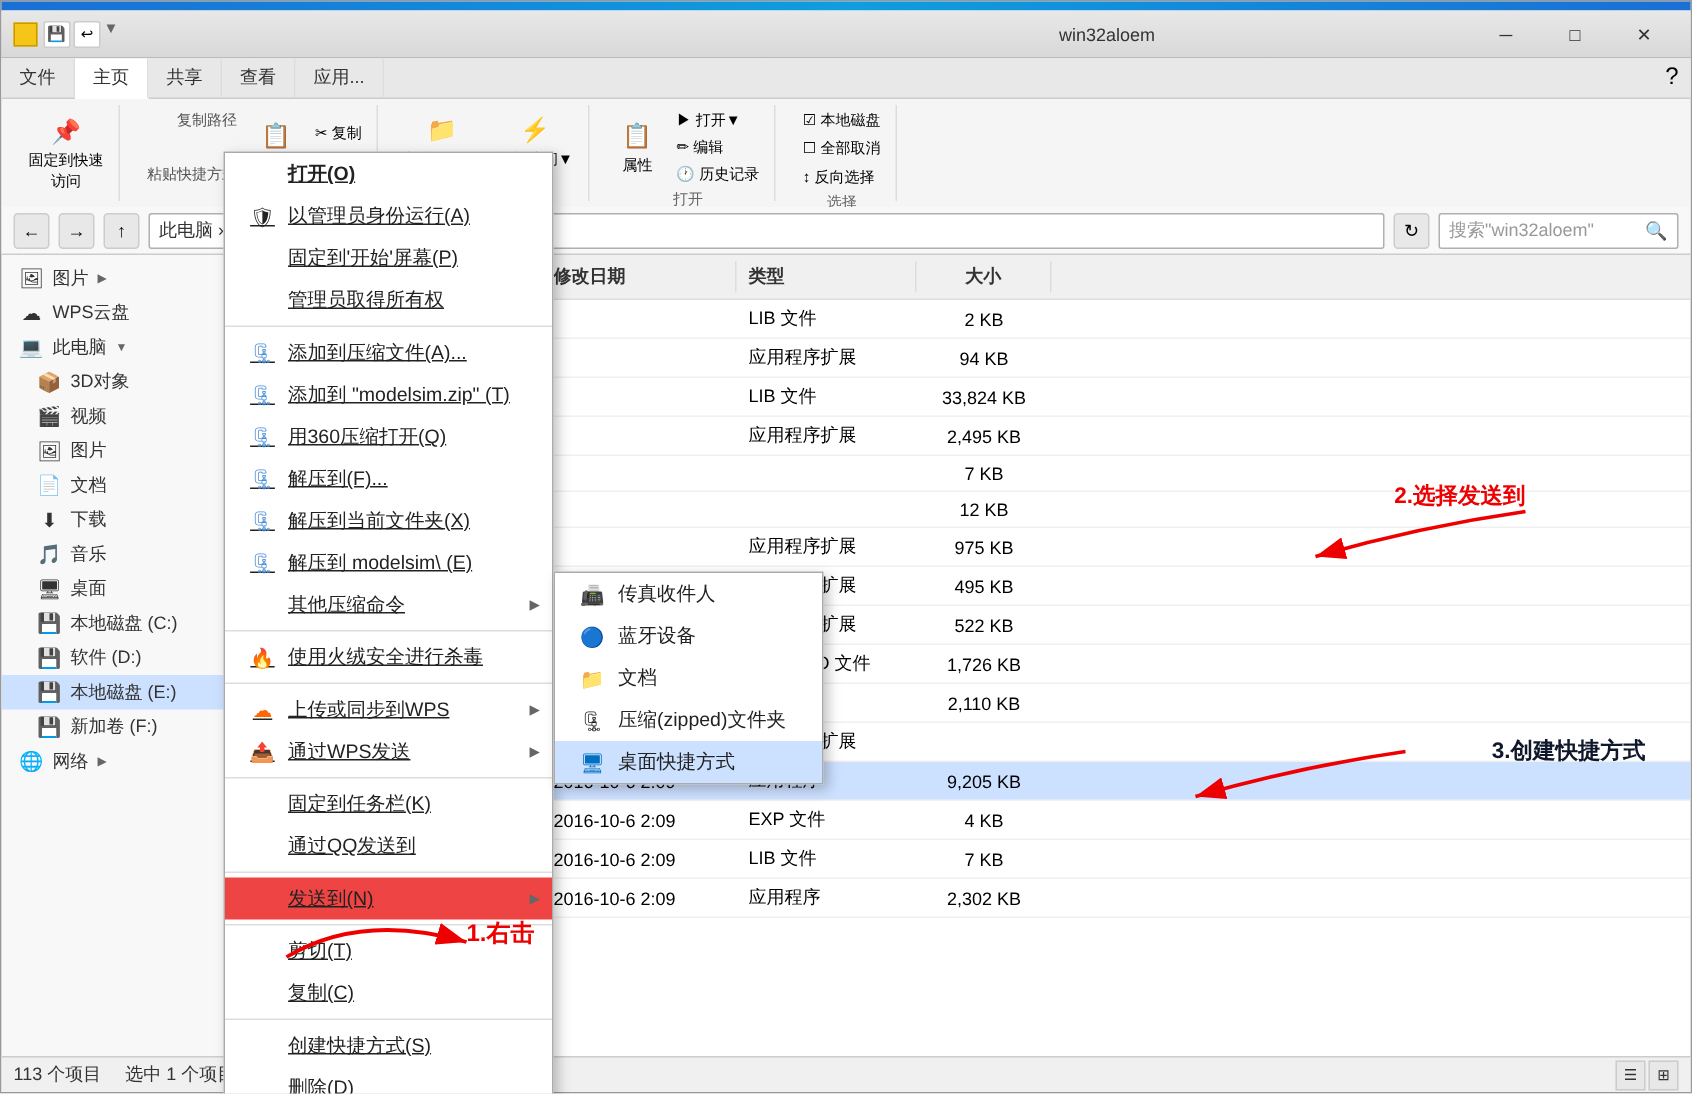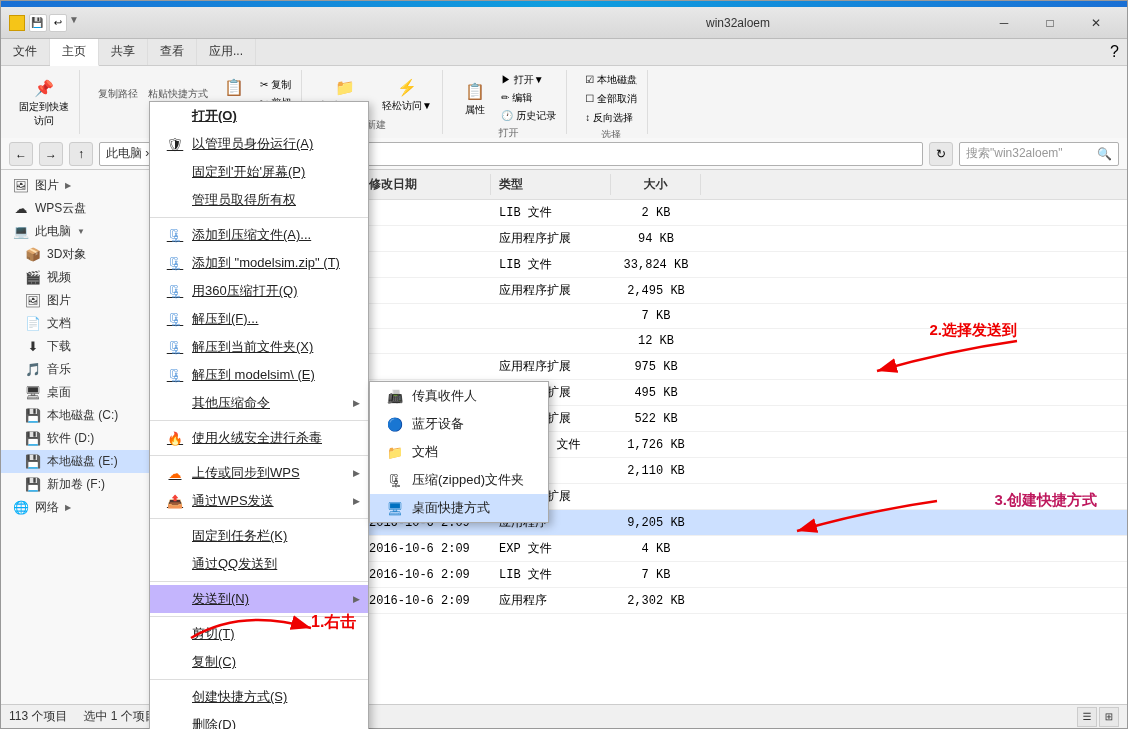--- a/index.html
+++ b/index.html
@@ -254,21 +254,20 @@
       padding: 2px 8px;
       border-right: 1px solid #ddd;
     }
     .file-row {
       display: flex;
       align-items: center;
       padding: 2px 0;
       border-bottom: 1px solid #f0f0f0;
       font-size: 12px;
       cursor: pointer;
-      font-family: Liberation Mono, monospace;
     }
     .file-row.selected { background: #cce0ff; }
     .file-row .col {
       padding: 2px 8px;
       white-space: nowrap;
       overflow: hidden;
       text-overflow: ellipsis;
     }
     .col-name { width: 200px; display: flex; align-items: center; gap: 4px; }
     .col-date { width: 130px; }
@@ -471,21 +470,21 @@
         <div class="ribbon-group-btns">
           <div class="ribbon-btn">
             <div class="ribbon-btn-icon">📌</div>
             <span style="font-size:10px;text-align:center">固定到快速<br>访问</span>
           </div>
         </div>
       </div>
 
       <div class="ribbon-group">
         <div class="ribbon-group-btns">
-          <div style="display:flex;flex-direction:row;gap:2px;align-items:flex-end;">
+          <div style="display:flex;flex-direction:column;gap:20px;align-items:flex-end;">
             <div style="font-size:10px;color:#555;padding:1px 4px;cursor:pointer">复制路径</div>
             <div style="font-size:10px;color:#555;padding:1px 4px;cursor:pointer">粘贴快捷方式</div>
           </div>
           <div style="display:flex;flex-direction:column;gap:2px;">
             <div class="ribbon-btn">
               <div class="ribbon-btn-icon">📋</div>
               <span style="font-size:10px">粘贴</span>
             </div>
           </div>
           <div style="display:flex;flex-direction:column;gap:2px;">
@@ -799,21 +798,21 @@
       <div class="context-menu-separator"></div>
       <div class="context-menu-item">
         <span class="context-menu-item-icon"></span>
         <span>固定到任务栏(K)</span>
       </div>
       <div class="context-menu-item">
         <span class="context-menu-item-icon"></span>
         <span>通过QQ发送到</span>
       </div>
       <div class="context-menu-separator"></div>
-      <div class="context-menu-item has-submenu highlighted" style="background:#c4b5fd">
+      <div class="context-menu-item has-submenu highlighted" style="background:#ef4444">
         <span class="context-menu-item-icon"></span>
         <span>发送到(N)</span>
       </div>
       <div class="context-menu-separator"></div>
       <div class="context-menu-item">
         <span class="context-menu-item-icon"></span>
         <span>剪切(T)</span>
       </div>
       <div class="context-menu-item">
         <span class="context-menu-item-icon"></span>
@@ -873,21 +872,21 @@
 
     <svg style="position:absolute;top:330px;right:100px;width:160px;height:50px;pointer-events:none;z-index:400;transform:scaleX(-1)">
       <defs>
         <marker id="arrowhead2" markerWidth="8" markerHeight="6" refX="8" refY="3" orient="auto">
           <polygon points="0 0, 8 3, 0 6" fill="#e00"></polygon>
         </marker>
       </defs>
       <path d="M 10,10 Q 80,20 150,40" stroke="#e00" stroke-width="2.5" fill="none" marker-end="url(#arrowhead2)"></path>
     </svg>
 
-    <div class="annotation" style="top: 490px; right: 30px; font-size:15px; color:#be185d;">
+    <div class="annotation" style="top: 490px; right: 30px; font-size:15px; color:#0f172a;">
       <span>3.创建快捷方式</span>
     </div>
 
     <svg style="position:absolute;top:490px;right:180px;width:160px;height:50px;pointer-events:none;z-index:400;transform:scaleX(-1)">
       <defs>
         <marker id="arrowhead3" markerWidth="8" markerHeight="6" refX="8" refY="3" orient="auto">
           <polygon points="0 0, 8 3, 0 6" fill="#e00"></polygon>
         </marker>
       </defs>
       <path d="M 10,10 Q 80,20 150,40" stroke="#e00" stroke-width="2.5" fill="none" marker-end="url(#arrowhead3)"></path>

